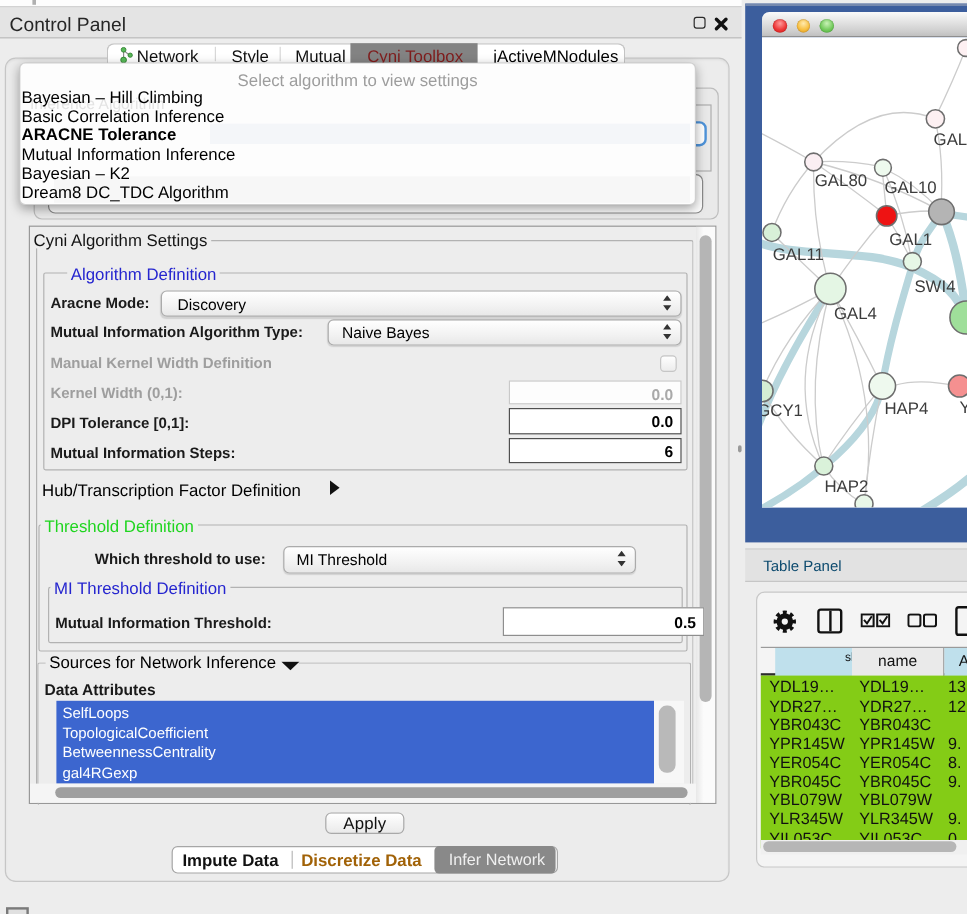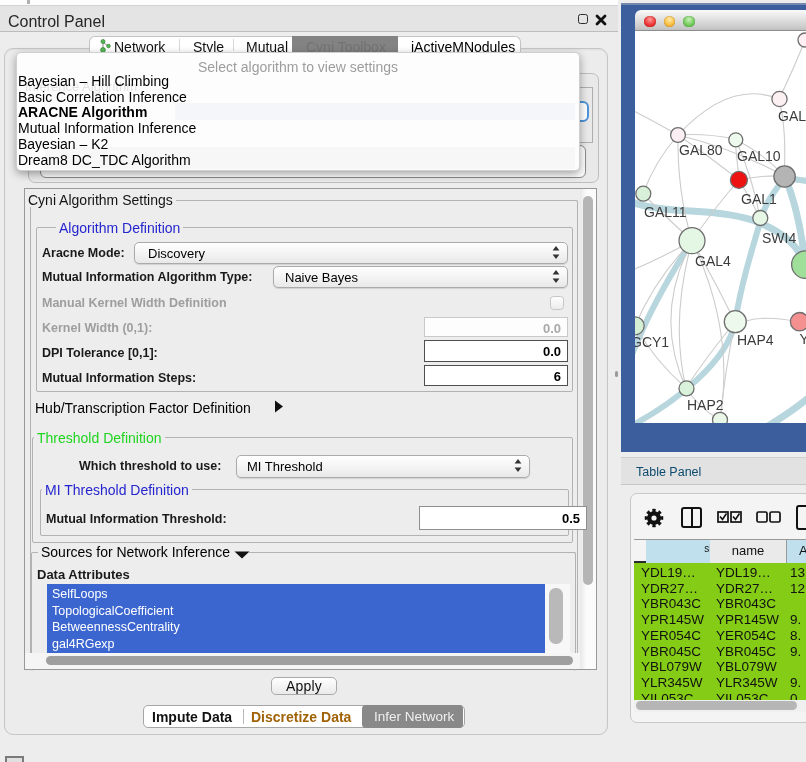--- a/index.html
+++ b/index.html
@@ -38,38 +38,38 @@
 <svg class="abs" style="left:100px;top:38.5px" width="12" height="14" viewBox="0 0 12 14">
   <path d="M3 3 L8 7 M3 3 L3 11" stroke="#8a8a8a" stroke-width="1"></path>
   <circle cx="3" cy="2.5" r="2" fill="#57b957" stroke="#2e7d2e" stroke-width="0.7"></circle>
   <circle cx="8.5" cy="7" r="1.8" fill="#57b957" stroke="#2e7d2e" stroke-width="0.7"></circle>
   <circle cx="3" cy="11" r="2.4" fill="#57b957" stroke="#2e7d2e" stroke-width="0.7"></circle>
 </svg>
 <div class="abs" style="left:114px;top:38.5px;font-size:14px;color:#111;">Network</div>
 <div class="abs" style="left:193px;top:38.5px;font-size:14px;color:#111;">Style</div>
 <div class="abs" style="left:246px;top:38.5px;font-size:14px;color:#111;">Mutual</div>
 <div class="abs" style="left:292px;top:36px;width:106px;height:17px;background:#838383;"></div>
-<div class="abs" style="left:306px;top:38.5px;font-size:14px;color:#737373;">Cyni Toolbox</div>
+<div class="abs" style="left:306px;top:38.5px;font-size:14px;color:#7f1d1d;">Cyni Toolbox</div>
 <div class="abs" style="left:411px;top:38.5px;font-size:14px;color:#000;">jActiveMNodules</div>
 
 <div class="abs" style="left:28px;top:73px;width:571px;height:110px;background:#e9e9e9;border:1px solid #bdbdbd;border-radius:7px;box-sizing:border-box;"></div>
 <div class="abs" style="left:34px;top:87px;width:559px;height:56px;border:1px solid #adadad;box-sizing:border-box;"></div>
 <div class="abs" style="left:25px;top:79px;font-size:13px;color:#6a6a6a;background:#e9e9e9;padding:0 3px;">Inference Algorithm</div>
 <div class="abs" style="left:170px;top:101px;width:419px;height:21px;background:#fff;border:2.5px solid #4e93d9;border-radius:6px;box-sizing:border-box;"></div>
 <div class="abs" style="left:40px;top:145px;width:546px;height:33px;background:#fdfdfd;border:1px solid #8a8a8a;border-radius:6px;box-sizing:border-box;"></div>
 
 <div class="abs" style="left:16px;top:52px;width:564px;height:119px;background:#fdfdfd;border:1px solid rgba(150,150,150,0.45);border-radius:5px;box-sizing:border-box;box-shadow:0 3px 9px rgba(0,0,0,0.35);"></div>
 <div class="abs" style="left:25px;top:79px;font-size:13px;color:#e3e3e3;">Inference Algorithm</div>
 <div class="abs" style="left:175px;top:103px;width:400px;height:17px;background:#f4f6f9;"></div>
 <div class="abs" style="left:45px;top:147px;width:530px;height:22px;background:#f7f7f7;"></div>
 <div class="abs" style="left:16px;top:59px;width:564px;font-size:14px;color:#9d9d9d;text-align:center;">Select algorithm to view settings</div>
 <div class="abs" style="left:18px;top:74px;font-size:14px;color:#000;line-height:15.7px;">
 Bayesian – Hill Climbing<br>
 Basic Correlation Inference<br>
-<b>ARACNE Algorithm</b><br>
+<b>ARACNE Tolerance</b><br>
 Mutual Information Inference<br>
 Bayesian – K2<br>
 Dream8 DC_TDC Algorithm
 </div>
 
 <div class="abs" style="left:24px;top:188px;width:573px;height:482px;border:1px solid #989898;box-sizing:border-box;background:#ededed;"></div>
 
 <div class="abs" style="left:580px;top:189px;width:16px;height:480px;background:linear-gradient(90deg,#e8e8e8,#fbfbfb 40%,#fbfbfb);"></div>
 <div class="abs" style="left:583px;top:196px;width:10px;height:389px;background:#b5b5b5;border-radius:5px;"></div>
 

